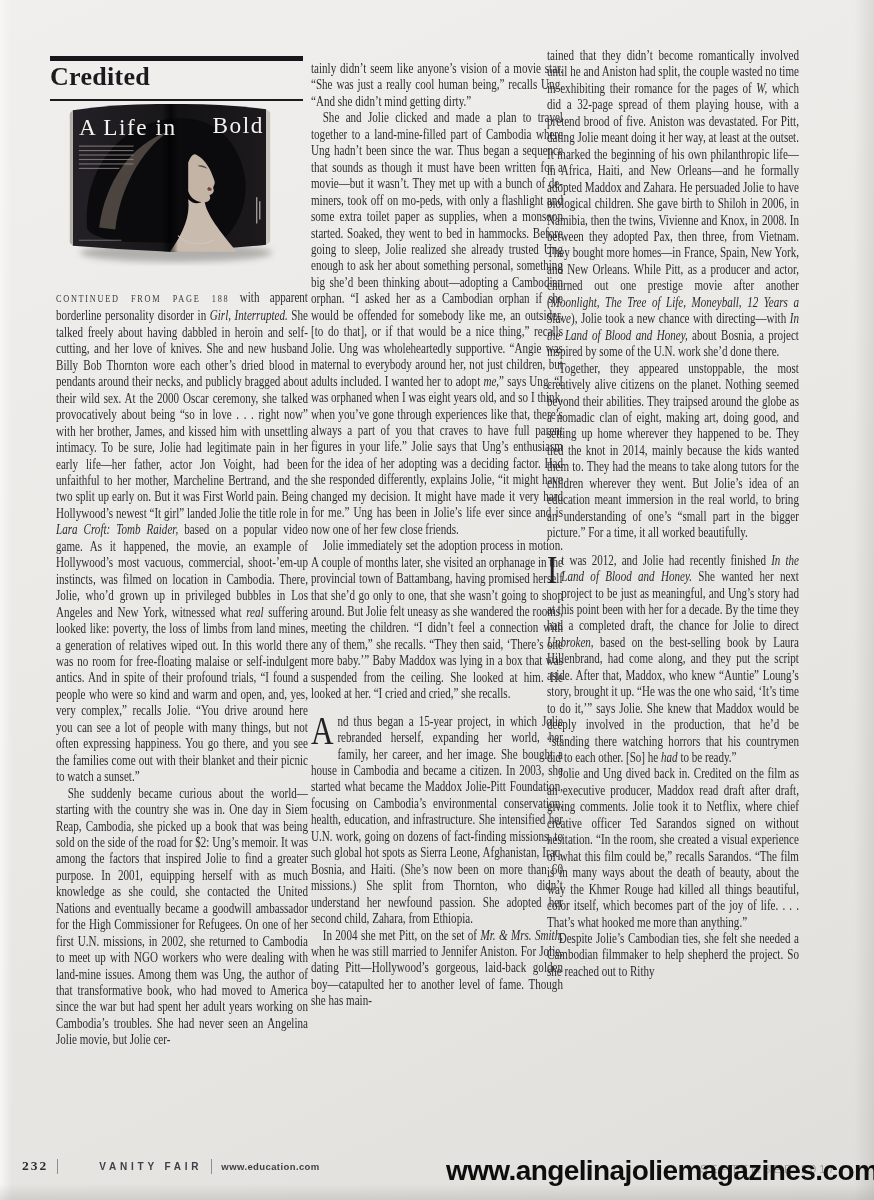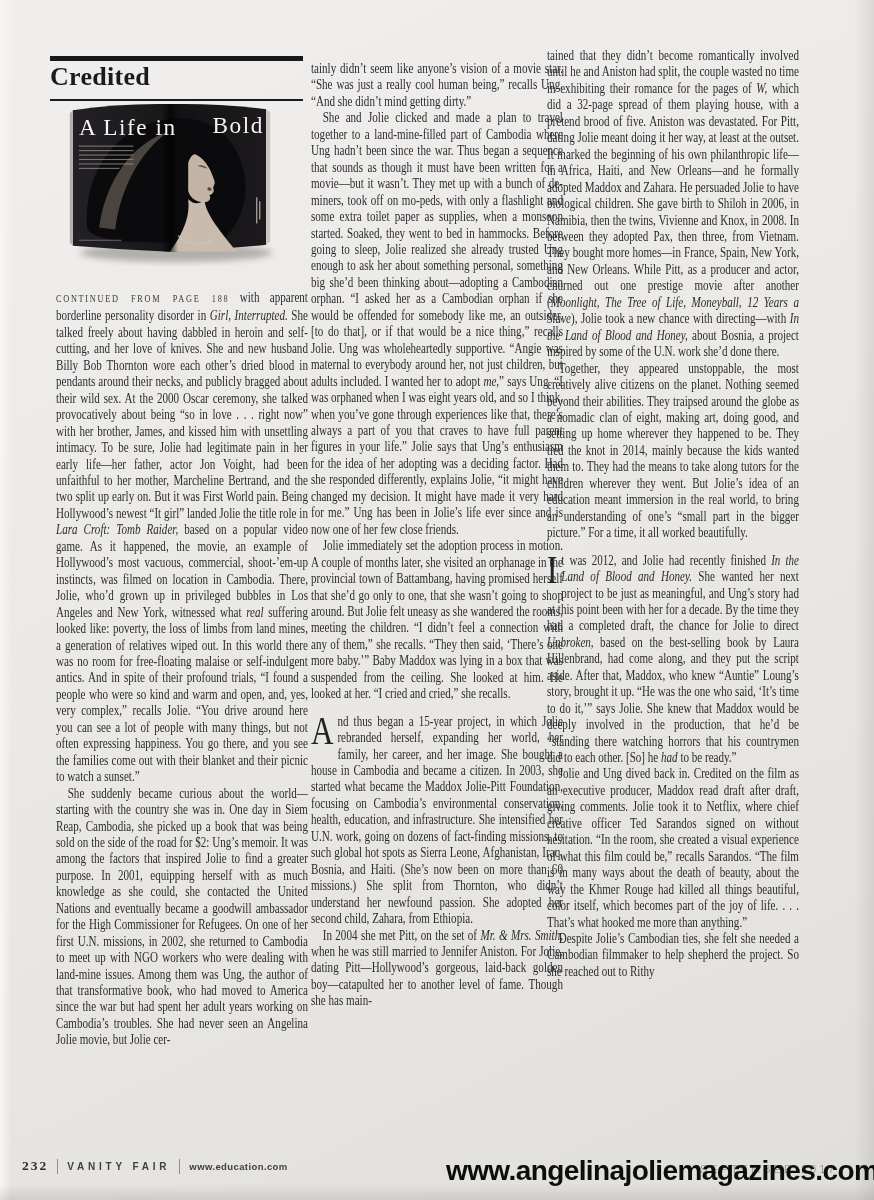--- a/index.html
+++ b/index.html
@@ -60,21 +60,21 @@
   }
   .col-text i { font-style:italic; }
 
   
   .footer-left {
     position:absolute; left:22px; top:1157px; height:18px;
     display:flex; align-items:center; gap:9px; white-space:nowrap;
   }
   .footer-pgnum { font:700 13.5px "Liberation Serif", serif; letter-spacing:2px; color:#2e2d32; }
   .footer-sep { width:1px; height:15px; background:#8e8d92; }
-  .footer-mag { font:600 10px "Liberation Sans", sans-serif; letter-spacing:3.8px; color:#3f3e44; }
+  .footer-mag { font:600 10px "Liberation Sans", sans-serif; letter-spacing:3.8px; color:#3f3e44;margin-left:32px; }
   .footer-url { font:700 9.5px "Liberation Sans", sans-serif; letter-spacing:0.4px; color:#3f3e44; }
   .issue-date {
     position:absolute; left:700px; top:1163px;
     font:400 11px "Liberation Sans", sans-serif; letter-spacing:3px; color:#9a9a97;
     white-space:nowrap;
   }
   .watermark {
     position:absolute; left:446px; top:1155px; z-index:6;
     font:600 28px "Liberation Sans", sans-serif; letter-spacing:-0.6px; color:#0d0d0d;
     white-space:nowrap;

